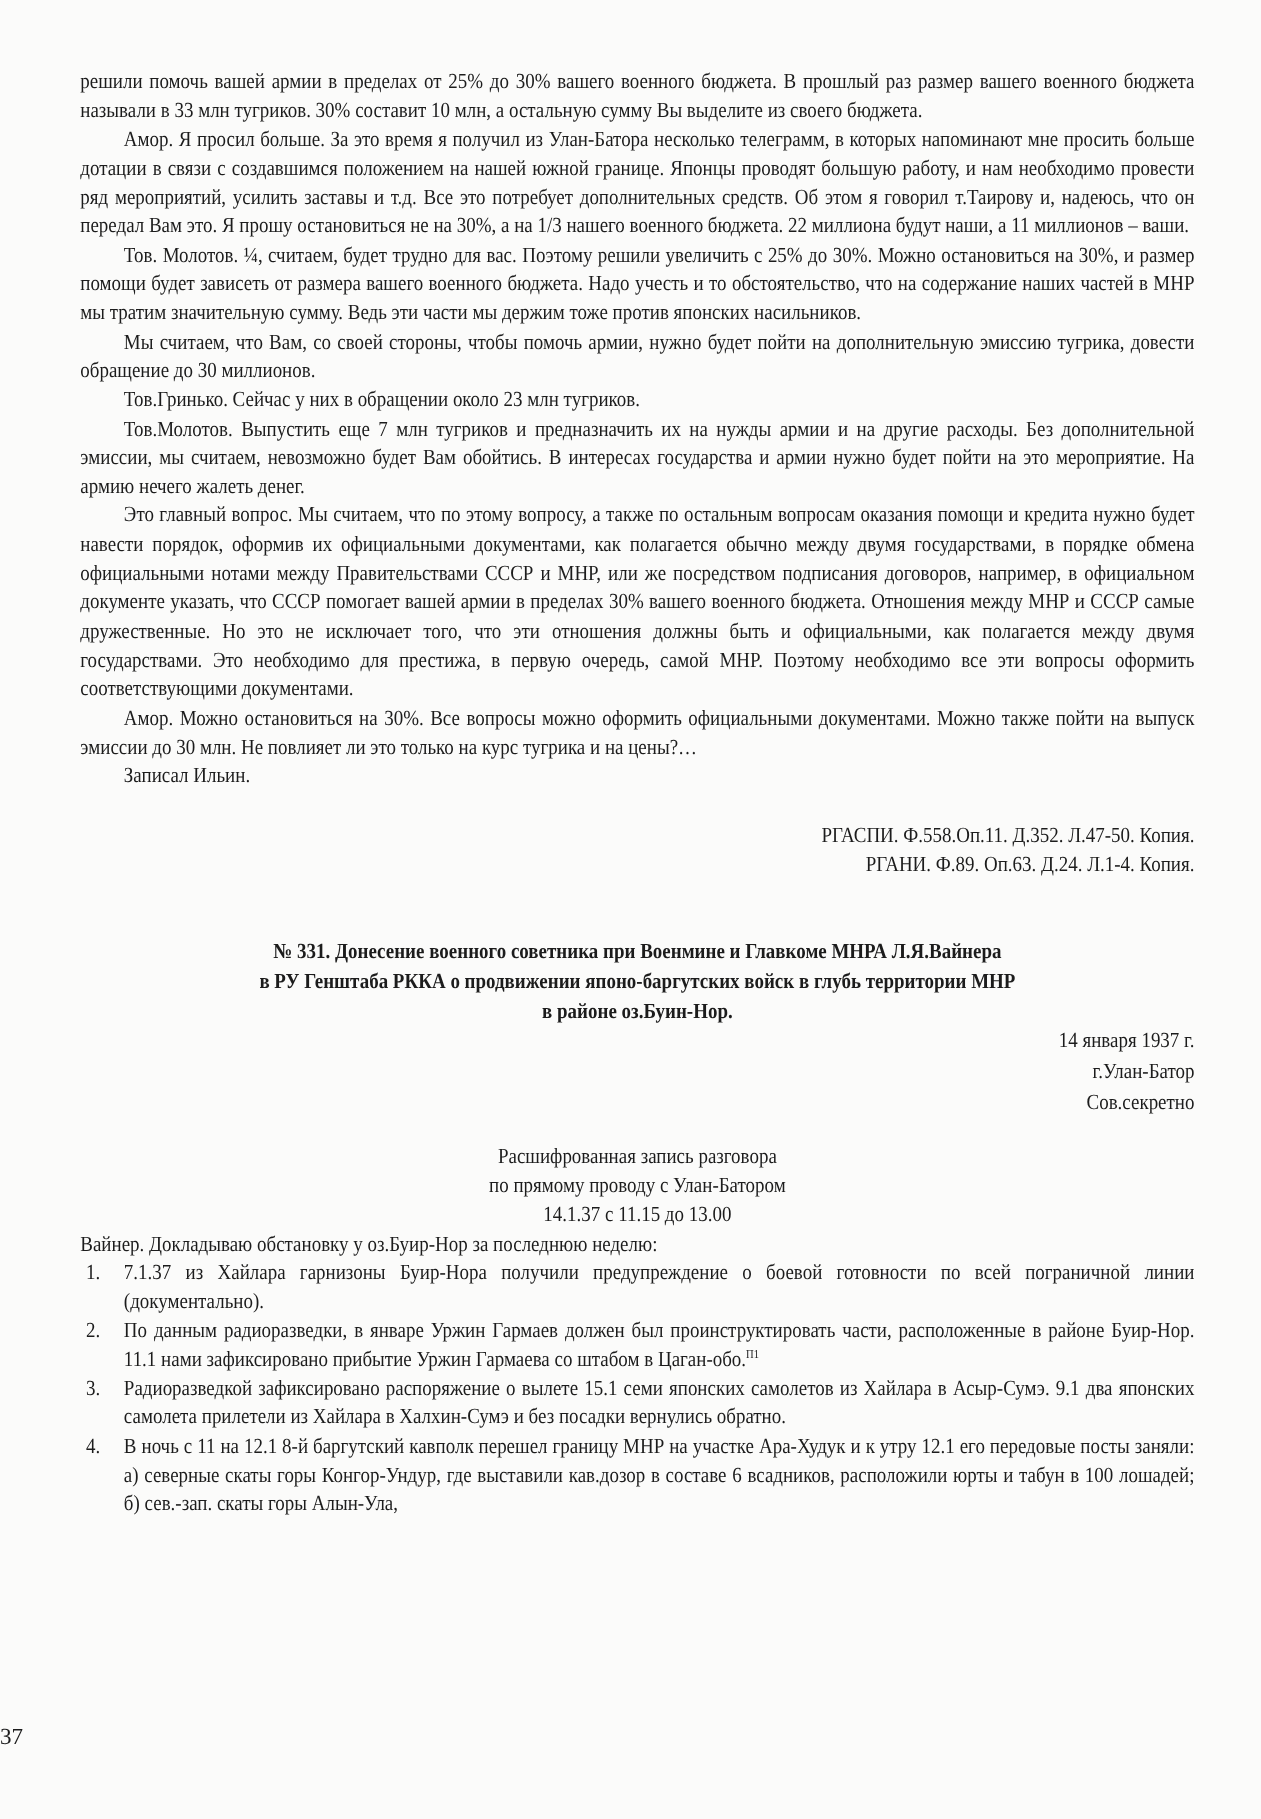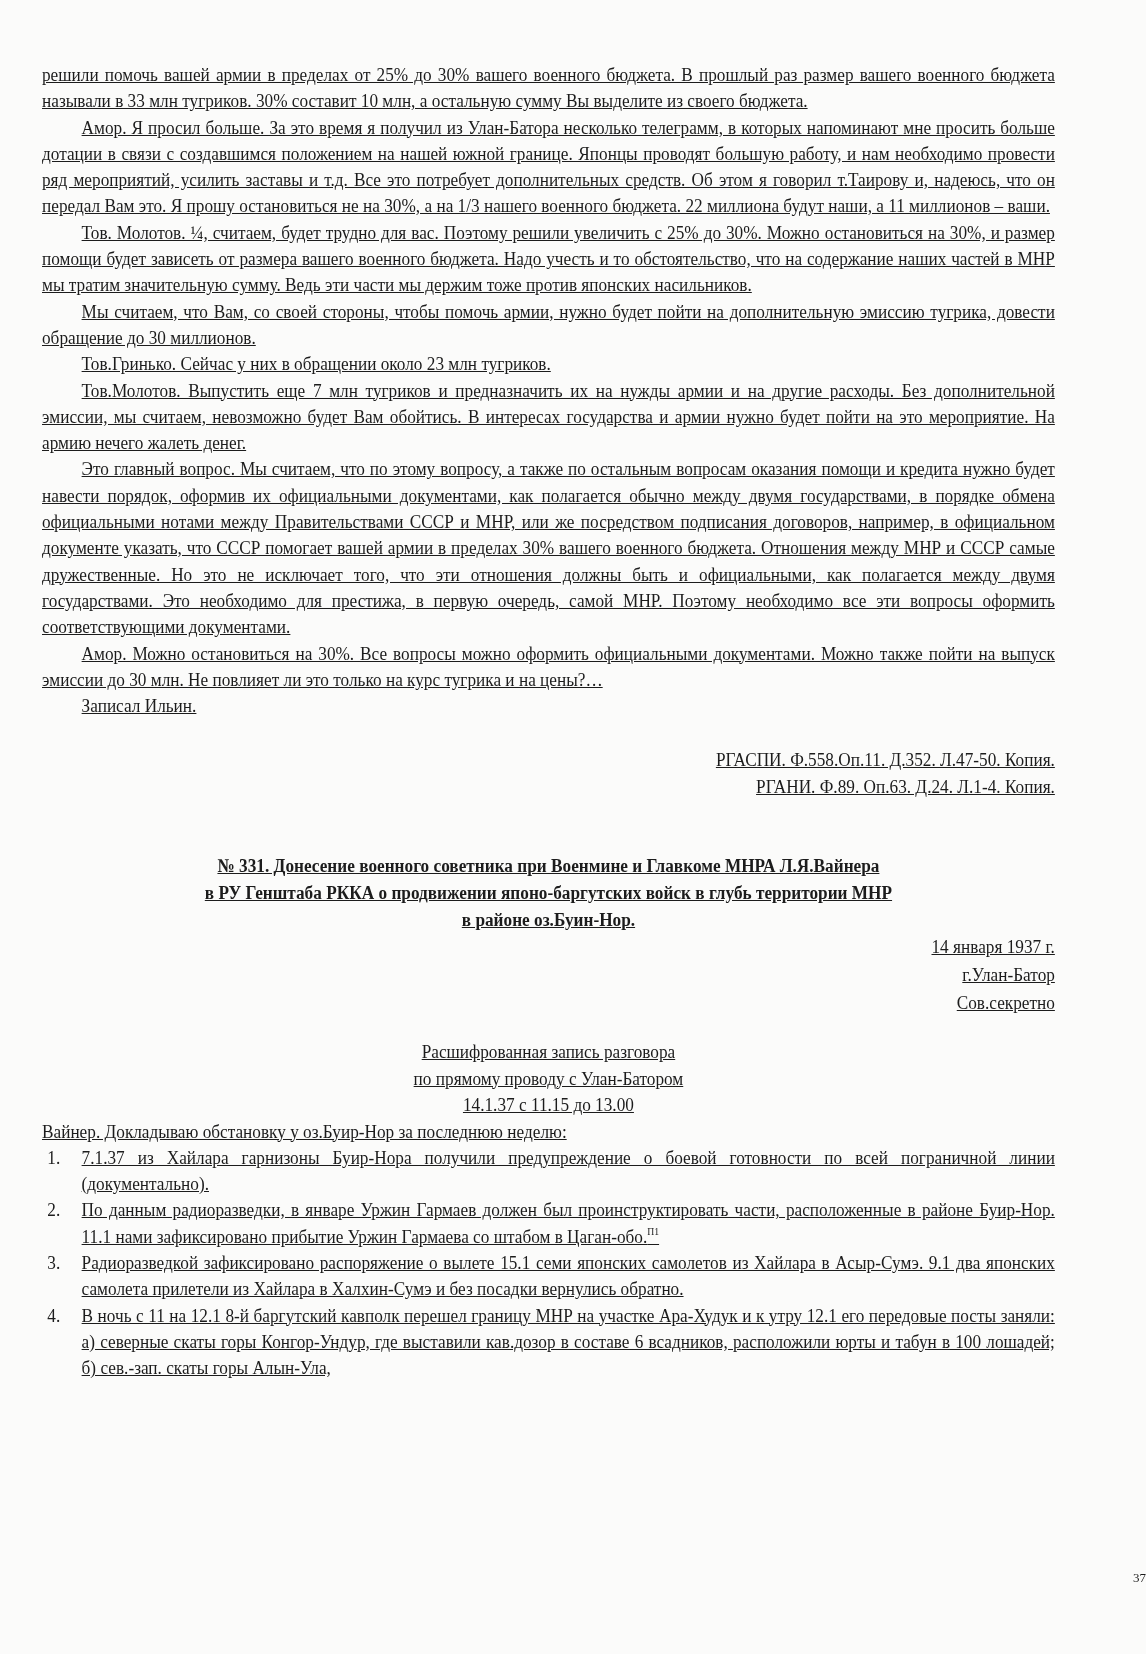--- a/index.html
+++ b/index.html
@@ -8,44 +8,43 @@
     background: #fbfbfa;
     color: #1c1c1c;
     font-family: "Liberation Serif", serif;
     font-size: 19.6px;
     line-height: 26.3px;
     position: relative;
     overflow: hidden;
   }
   .page {
     position: absolute;
-    left: 42px; top: 62px;
+    left: 73px; top: 62px;
     width: 1013px;
-    text-decoration: underline;
   }
   .stretch { transform: scaleX(0.88); transform-origin: left top; width: 1151px; }
   p { margin: 0; text-align: justify; }
   p.indent { text-indent: 45px; }
   .right { text-align: right; }
   .sources { margin-top: 28px; }
   .title {
     font-weight: bold;
     text-align: center;
     margin-top: 52px;
     line-height: 27px;
   }
   .meta { text-align: right; line-height: 28px; }
   .subhead { text-align: center; margin-top: 22px; line-height: 26.5px; }
   ol { margin: 0; padding: 0; list-style: none; }
   ol li { position: relative; padding-left: 45px; text-align: justify; }
   ol li .num { position: absolute; left: 6px; top: 0; }
   sup { font-size: 11px; line-height: 0; }
   .pagenum {
     position: absolute; left: 0; width: 1146px; top: 1565px;
-    text-align: right; font-size: 13px;
+    text-align: left; font-size: 21px;
   }
 </style>
 </head>
 <body>
 
 <div class="page">
  <div class="stretch">
 
   <p>решили помочь вашей армии в пределах от 25% до 30% вашего военного бюджета. В прошлый раз размер вашего военного бюджета называли в 33 млн тугриков. 30% составит 10 млн, а остальную сумму Вы выделите из своего бюджета.</p>
   <p class="indent">Амор. Я просил больше. За это время я получил из Улан-Батора несколько телеграмм, в которых напоминают мне просить больше дотации в связи с создавшимся положением на нашей южной границе. Японцы проводят большую работу, и нам необходимо провести ряд мероприятий, усилить заставы и т.д. Все это потребует дополнительных средств. Об этом я говорил т.Таирову и, надеюсь, что он передал Вам это. Я прошу остановиться не на 30%, а на 1/3 нашего военного бюджета. 22 миллиона будут наши, а 11 миллионов – ваши.</p>

